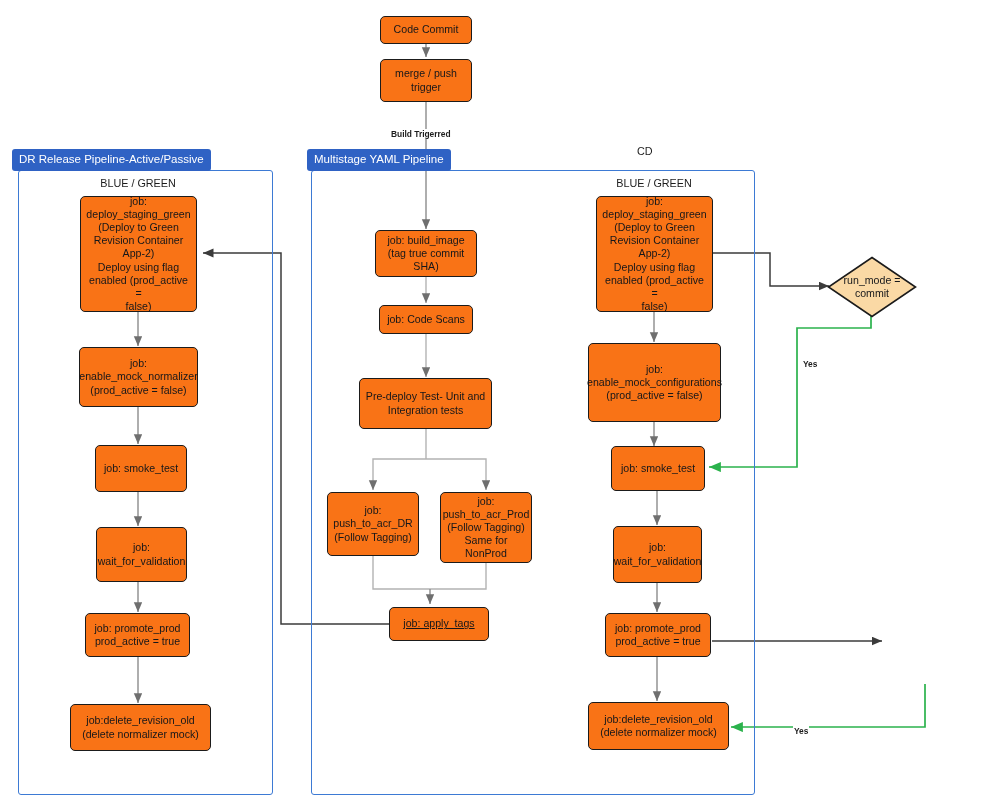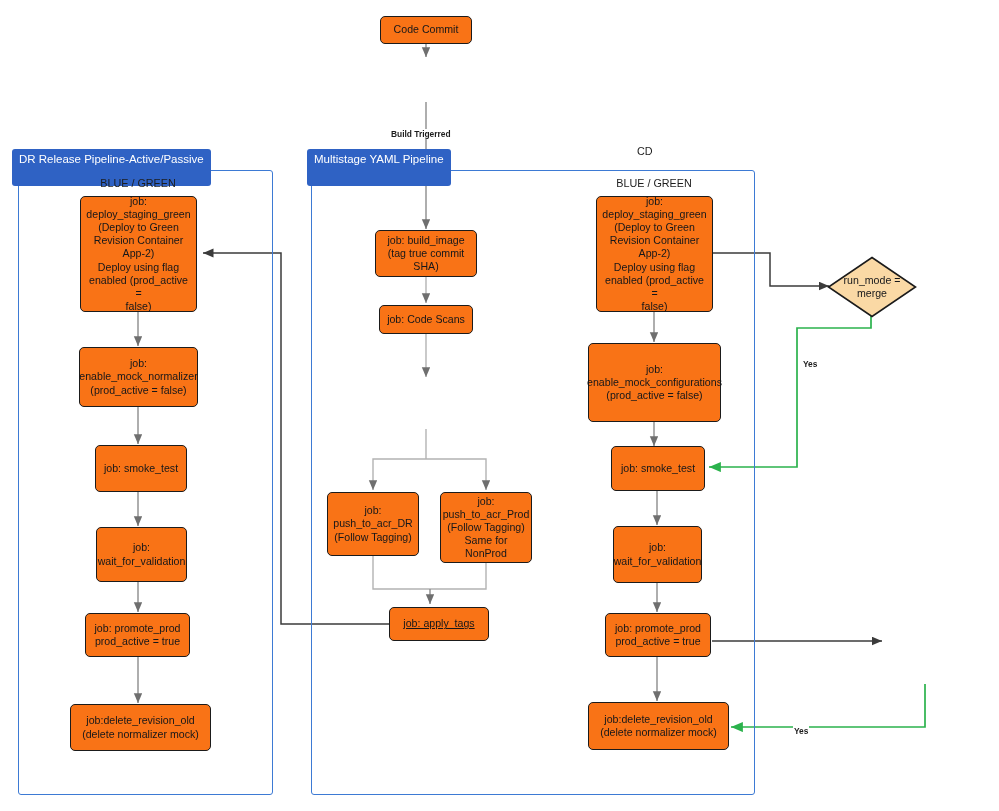--- a/index.html
+++ b/index.html
@@ -32,21 +32,21 @@
     border-radius: 3px;
     background: transparent;
     box-sizing: border-box;
   }
   .panel-tab {
     position: absolute;
     background: #2f62c4;
     color: #ffffff;
     font-size: 11.5px;
     line-height: 17px;
-    padding: 2px 7px 18px 7px;
+    padding: 2px 7px 3px 7px;
     border-radius: 3px;
     white-space: nowrap;
     box-sizing: border-box;
   }
   .node {
     position: absolute;
     background: #f97316;
     border: 1.6px solid #1b1b1b;
     border-radius: 5px;
     box-sizing: border-box;
@@ -209,20 +209,22 @@
 
   <div class="panel" style="left:311px; top:170px; width:444px; height:625px;"></div>
   <div class="panel-tab" style="left:307px; top:149px;">Multistage YAML Pipeline</div>
 
   <div class="freetext" style="left:637px; top:145px;text-align:center;">CD</div>
 
   <div class="sublabel" style="left:78px; top:177px; width:120px;">BLUE / GREEN</div>
   <div class="sublabel" style="left:594px; top:177px; width:120px;">BLUE / GREEN</div>
 
   <div class="node" style="left:380px; top:16px; width:92px; height:28px;">Code Commit</div>
+  <div class="node" style="left:380px; top:59px; width:92px; height:43px;">merge / push
+trigger</div>
 
   <div class="edgelabel" style="left:390px; top:129px;">Build Trigerred</div>
 
   <div class="node" style="left:80px; top:196px; width:117px; height:116px;">job:
 deploy_staging_green
 (Deploy to Green
 Revision Container
 App-2)
 Deploy using flag
 enabled (prod_active =
@@ -235,20 +237,22 @@
 wait_for_validation</div>
   <div class="node" style="left:85px; top:613px; width:105px; height:44px;">job: promote_prod
 prod_active = true</div>
   <div class="node" style="left:70px; top:704px; width:141px; height:47px;">job:delete_revision_old
 (delete normalizer mock)</div>
 
   <div class="node" style="left:375px; top:230px; width:102px; height:47px;">job: build_image
 (tag true commit
 SHA)</div>
   <div class="node" style="left:379px; top:305px; width:94px; height:29px;">job: Code Scans</div>
+  <div class="node" style="left:359px; top:378px; width:133px; height:51px;">Pre-deploy Test-  Unit and
+Integration tests</div>
   <div class="node" style="left:327px; top:492px; width:92px; height:64px;">job:
 push_to_acr_DR
 (Follow Tagging)</div>
   <div class="node" style="left:440px; top:492px; width:92px; height:71px;">job:
 push_to_acr_Prod
 (Follow Tagging)
 Same for NonProd</div>
   <div class="node" style="left:389px; top:607px; width:100px; height:34px;text-decoration:underline;">job: apply_tags</div>
 
   <div class="node" style="left:596px; top:196px; width:117px; height:116px;">job:
@@ -268,20 +272,20 @@
   <div class="node" style="left:605px; top:613px; width:106px; height:44px;">job: promote_prod
 prod_active = true</div>
   <div class="node" style="left:588px; top:702px; width:141px; height:48px;">job:delete_revision_old
 (delete normalizer mock)</div>
 
   <div class="diamond" style="left:827px; top:256px; width:90px; height:62px;">
     <svg class="dshape" viewBox="0 0 90 62" preserveAspectRatio="none">
       <polygon points="45,1.5 88.5,31 45,60.5 1.5,31" fill="#fad9a5" stroke="#1b1b1b" stroke-width="1.6"></polygon>
     </svg>
     <div class="dlabel">run_mode =
-merge</div>
+commit</div>
   </div>
 
 
   <div class="edgelabel" style="left:802px; top:359px;">Yes</div>
   <div class="edgelabel" style="left:793px; top:726px;">Yes</div>
 
 </div>
 
 </body></html>

